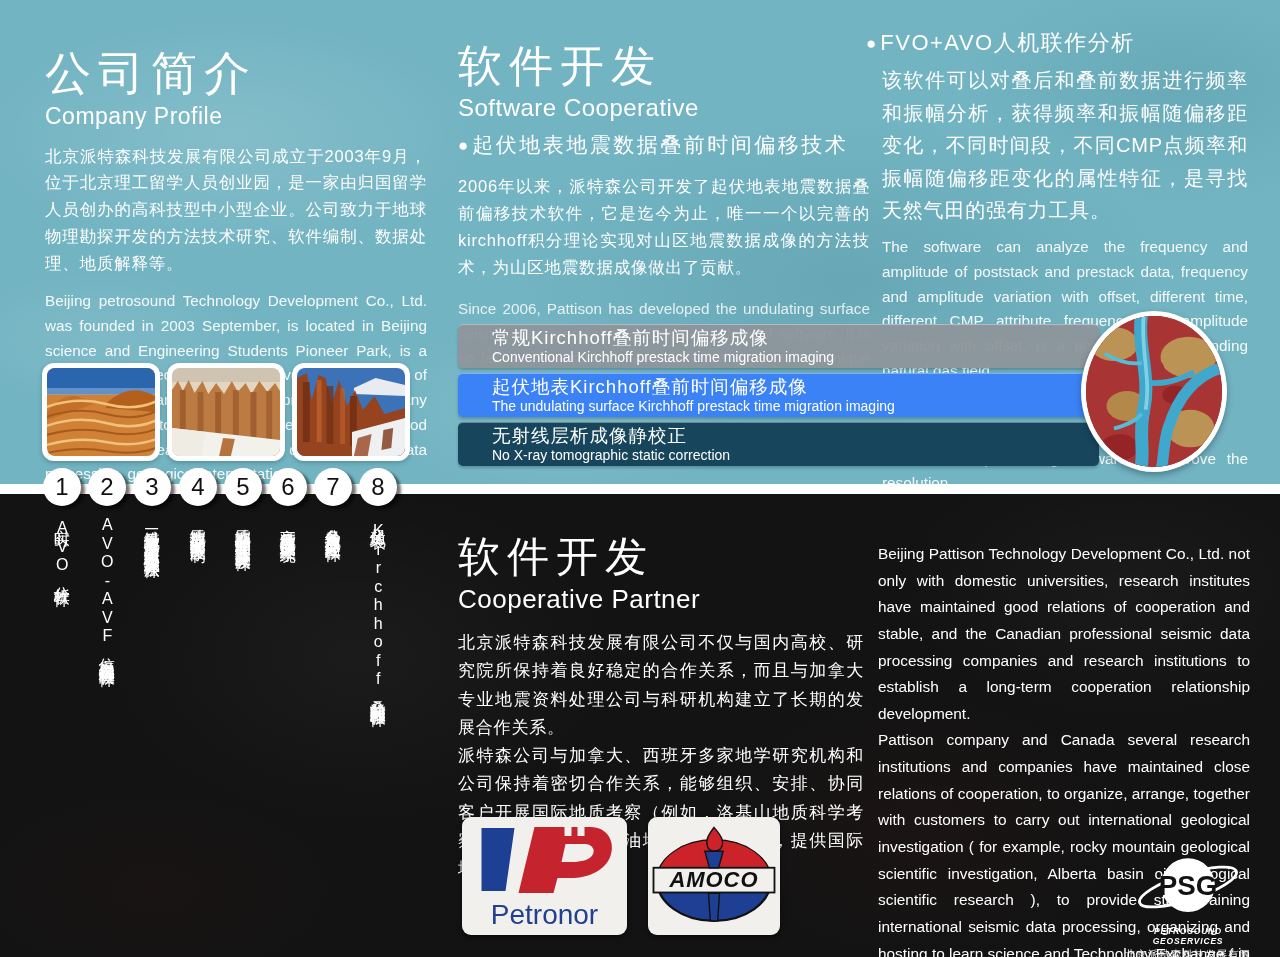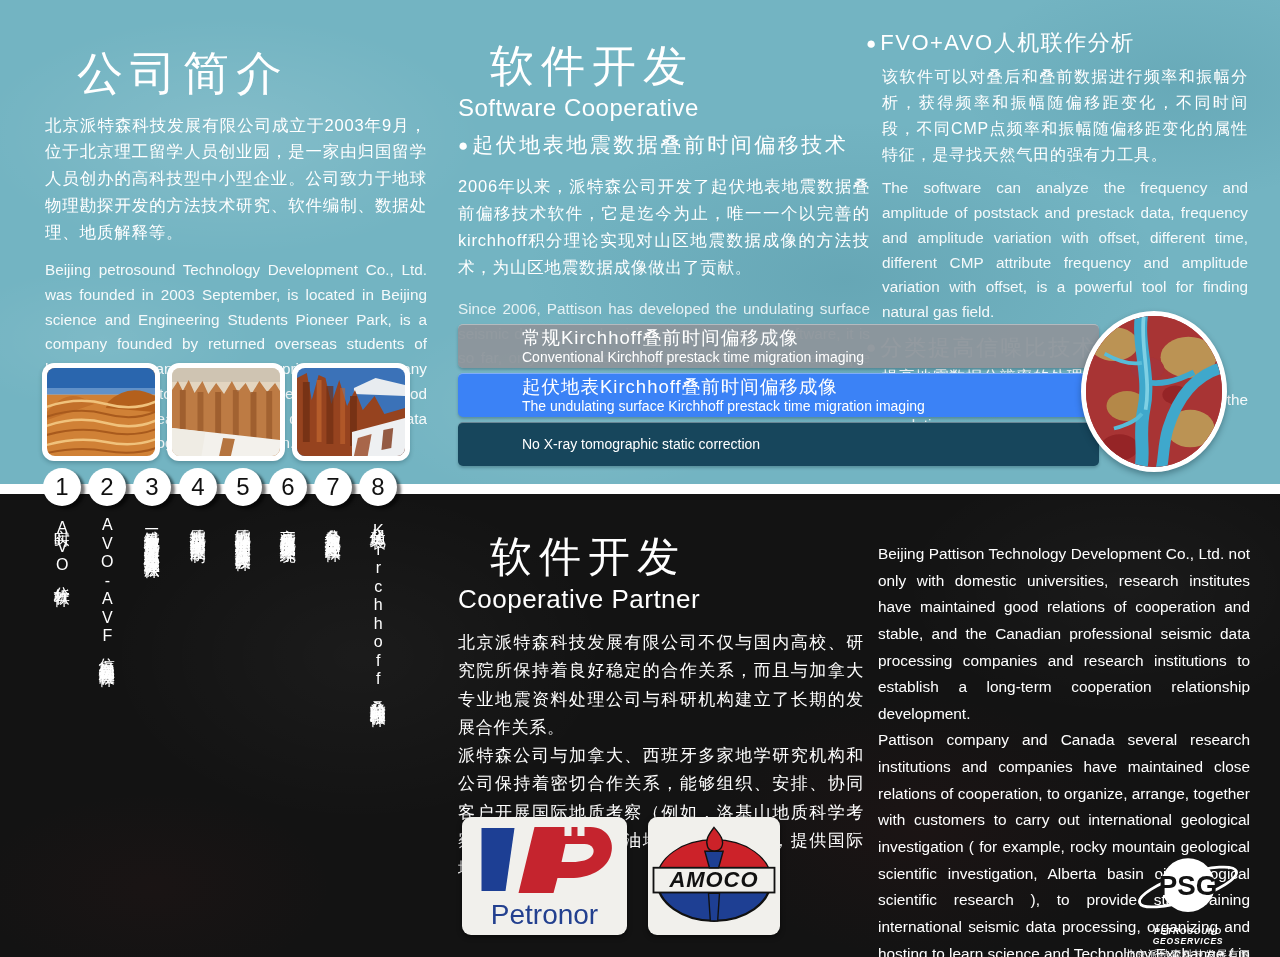--- a/index.html
+++ b/index.html
@@ -23,40 +23,40 @@
   .bottom-bg {
     position:absolute; left:0; top:494px; width:1280px; height:463px;
     background-color:#131313;
     background-image:
       radial-gradient(ellipse 420px 280px at 28% 35%, rgba(255,255,255,.035), transparent 60%),
       radial-gradient(ellipse 340px 220px at 72% 72%, rgba(140,35,35,.07), transparent 60%),
       radial-gradient(ellipse 300px 160px at 12% 85%, rgba(150,40,40,.05), transparent 60%),
       radial-gradient(ellipse 380px 220px at 88% 20%, rgba(255,255,255,.03), transparent 60%);
   }
   
-  .h-cjk   { font-size:46px; letter-spacing:7px; font-weight:normal; line-height:1.1;margin-left:32px; }
+  .h-cjk   { font-size:46px; letter-spacing:7px; font-weight:normal; line-height:1.1; }
   .h-sub   { font-size:23px; letter-spacing:.5px; margin-top:4px; }
   .p-zh    { font-size:16.5px; line-height:1.63; letter-spacing:.8px; text-align:justify; }
   .p-en    { font-size:15.3px; line-height:1.62; text-align:justify; color:rgba(255,255,255,.93); }
   .bullet-line { display:flex; align-items:center; gap:4px; }
   .bullet  { font-size:17px; line-height:1; }
   .bullet-title { font-size:21px; letter-spacing:2.5px; }
   
   .col-left  { position:absolute; left:45px;  top:48px; width:382px; }
   .col-mid   { position:absolute; left:458px; top:42px; width:412px; }
   .col-right { position:absolute; left:866px; top:28px; width:382px; }
   .col-right .indent { padding-left:16px; }
   
   .photos { position:absolute; left:42px; top:363px; display:flex; gap:7px; }
   .photo-frame { width:118px; height:98px; background:#fff; border-radius:12px; padding:5px;
                  box-shadow:0 2px 4px rgba(0,40,50,.25); }
   .photo-frame svg { width:100%; height:100%; border-radius:8px; display:block; }
   
   .banners { position:absolute; left:458px; top:324px; width:641px; }
-  .banner { height:44px; border-radius:5px; margin-bottom:5px; padding:4px 10px 4px 64px;
+  .banner { height:44px; border-radius:5px; margin-bottom:5px; padding:4px 10px 4px 34px;
             display:flex; flex-direction:column; justify-content:center;
             border-top:1px solid rgba(255,255,255,.35); box-shadow:0 2px 3px rgba(0,30,40,.25); }
   .banner-1 { background:rgba(141,149,155,.95); }
   .banner-2 { background:#3b82f6; }
   .banner-3 { background:#17465c; }
   .banner .zh { font-size:18.5px; letter-spacing:1px; line-height:1.18; }
   .banner .en { font-size:14px; line-height:1.18; }
   
   .sat-circle { position:absolute; left:1081px; top:311px; width:146px; height:161px;
                 border-radius:50%; border:5px solid #fff; overflow:hidden;
@@ -91,20 +91,21 @@
 </head>
 <body>
 
 <div class="poster">
   <div class="top-bg"></div>
   <div class="stripe"></div>
   <div class="bottom-bg"></div>
 
   <div class="col-left">
     <div class="h-cjk">公司简介</div>
+    <div class="h-sub">Company Profile</div>
     <p class="p-zh" style="margin-top:13px;">北京派特森科技发展有限公司成立于2003年9月，位于北京理工留学人员创业园，是一家由归国留学人员创办的高科技型中小型企业。公司致力于地球物理勘探开发的方法技术研究、软件编制、数据处理、地质解释等。</p>
     <p class="p-en" style="margin-top:12px;">Beijing petrosound Technology Development Co., Ltd. was founded in 2003 September, is located in Beijing science and Engineering Students Pioneer Park, is a company founded by returned overseas students of high-tech small and medium enterprises. The company is committed to geophysical exploration method technology research, software development, data processing, geological interpretation.</p>
   </div>
 
   <div class="photos">
     <div class="photo-frame">
       <svg viewBox="0 0 110 88" preserveAspectRatio="none">
         <rect width="110" height="88" fill="#d08136"></rect>
         <rect width="110" height="26" fill="#2a66ae"></rect>
         <rect y="20" width="110" height="7" fill="#7fa9d6" opacity=".65"></rect>
@@ -160,40 +161,41 @@
     </div>
     <p class="p-zh" style="margin-top:14px;">2006年以来，派特森公司开发了起伏地表地震数据叠前偏移技术软件，它是迄今为止，唯一一个以完善的kirchhoff积分理论实现对山区地震数据成像的方法技术，为山区地震数据成像做出了贡献。</p>
     <p class="p-en" style="margin-top:16px; color:rgba(255,255,255,.82);">Since 2006, Pattison has developed the undulating surface seismic data prestack migration technology of software, it is so far, only a Kirchhoff integral theory of perfect technique on mountain seismic data imaging, contributing to the seismic data imaging.</p>
   </div>
 
   <div class="col-right">
     <div class="bullet-line">
       <span class="bullet">●</span>
       <span class="bullet-title" style="font-size:22px; letter-spacing:1.5px;">FVO+AVO人机联作分析</span>
     </div>
-    <p class="p-zh indent" style="margin-top:6px; font-size:16px;">该软件可以对叠后和叠前数据进行频率和振幅分析，获得频率和振幅随偏移距变化，不同时间段，不同CMP点频率和振幅随偏移距变化的属性特征，是寻找天然气田的强有力工具。</p>
+    <p class="p-zh indent" style="margin-top:6px; font-size:20px;">该软件可以对叠后和叠前数据进行频率和振幅分析，获得频率和振幅随偏移距变化，不同时间段，不同CMP点频率和振幅随偏移距变化的属性特征，是寻找天然气田的强有力工具。</p>
     <p class="p-en indent" style="margin-top:8px;">The software can analyze the frequency and amplitude of poststack and prestack data, frequency and amplitude variation with offset, different time, different CMP attribute frequency and amplitude variation with offset, is a powerful tool for finding natural gas field.</p>
     <div class="bullet-line" style="margin-top:8px;">
       <span class="bullet">●</span>
       <span class="bullet-title" style="font-size:22px; letter-spacing:2px;">分类提高信噪比技术</span>
     </div>
     <div class="indent" style="margin-top:4px; font-size:16px; letter-spacing:.8px;">提高地震数据分辨率的处理软件</div>
     <p class="p-en indent">seismic data processing software to improve the resolution.</p>
   </div>
 
   <div class="banners">
     <div class="banner banner-1">
       <div class="zh">常规Kirchhoff叠前时间偏移成像</div>
       <div class="en">Conventional Kirchhoff prestack time migration imaging</div>
     </div>
     <div class="banner banner-2">
       <div class="zh">起伏地表Kirchhoff叠前时间偏移成像</div>
       <div class="en">The undulating surface Kirchhoff prestack time migration imaging</div>
     </div>
     <div class="banner banner-3">
+      <div class="zh">无射线层析成像静校正</div>
       <div class="en">No X-ray tomographic static correction</div>
     </div>
   </div>
 
   <div class="sat-circle">
     <svg viewBox="0 0 146 161" preserveAspectRatio="none">
       <rect width="146" height="161" fill="#a83434"></rect>
       <g opacity=".75">
         <ellipse cx="30" cy="30" rx="26" ry="18" fill="#c2b35f"></ellipse>
         <ellipse cx="110" cy="44" rx="30" ry="22" fill="#c2b35f"></ellipse>

